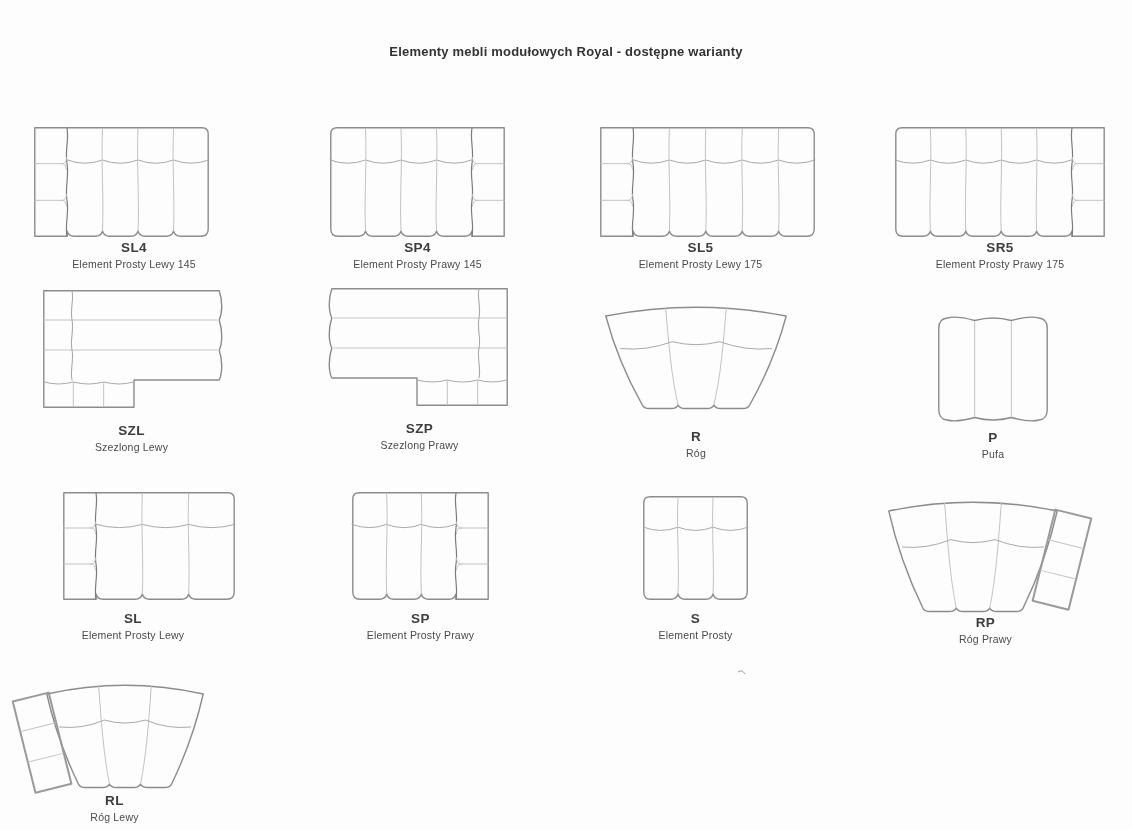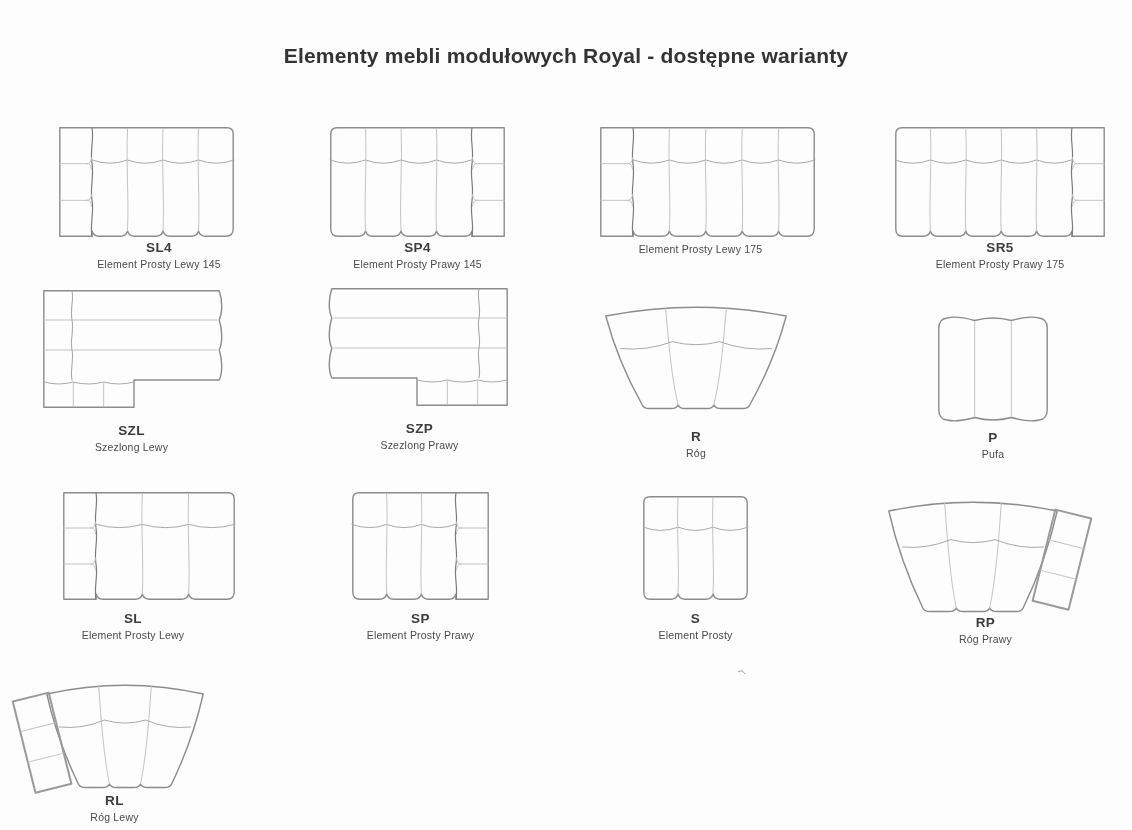--- a/index.html
+++ b/index.html
@@ -3,36 +3,36 @@
 <meta charset="utf-8">
 <style>
   html,body{margin:0;padding:0}
   body{
     width:1132px;height:830px;position:relative;overflow:hidden;
     background:#fdfdfd;
     font-family:"Liberation Sans", sans-serif;
   }
   #title{
     position:absolute;top:44px;left:0;width:1132px;text-align:center;
-    font-size:21px;font-weight:600;color:#333;letter-spacing:.2px;
+    font-size:13px;font-weight:600;color:#333;letter-spacing:.2px;
   }
   .item{position:absolute}
   .item svg{overflow:visible;display:block}
   .lbl{position:absolute;left:50%;transform:translateX(-50%);width:300px;text-align:center}
   .code{font-size:13.5px;font-weight:700;color:#3d3d3d;letter-spacing:.4px}
   .name{font-size:10.5px;color:#4a4a4a;margin-top:3px;letter-spacing:.2px}
   #stray{position:absolute;left:737px;top:669px}
 </style>
 </head>
 <body>
 
 <div id="title">Elementy mebli modułowych Royal - dostępne warianty</div>
 
 <div id="canvas">
-    <div class="item" style="left: 59px; top: 127px; width: 200px;">
+    <div class="item" style="left: 34px; top: 127px; width: 200px;">
       <svg width="175" height="110">
         <path d="M0.8,0.8 H168 Q174.2,0.8 174.2,7 V102 Q174.2,109.2 167,109.2 L146.5,109.2 Q141,109.2 139.5,104 Q138,109.2 132.5,109.2 L111,109.2 Q105.5,109.2 104,104 Q102.5,109.2 97,109.2 L75.5,109.2 Q70,109.2 68.5,104 Q67,109.2 61.5,109.2 L40,109.2 Q34.5,109.2 33,104 L33,109.2 H0.8 Z" fill="none" stroke="#8c8c8c" stroke-width="1.4" stroke-linecap="round" stroke-linejoin="round"></path>
         <path d="M33.5,33 Q50.75,39.5 68.5,33 Q86.25,39.5 104,33 Q121.75,39.5 139.5,33 Q157.25,39.5 175,33" fill="none" stroke="#a9a9a9" stroke-width="1" stroke-linecap="round" stroke-linejoin="round"></path>
         <path d="M68.5,2 C67,36.300000000000004 70,72.60000000000001 68.5,104" fill="none" stroke="#c3c3c3" stroke-width="1" stroke-linecap="round" stroke-linejoin="round"></path>
         <path d="M104,2 C102.5,36.300000000000004 105.5,72.60000000000001 104,104" fill="none" stroke="#c3c3c3" stroke-width="1" stroke-linecap="round" stroke-linejoin="round"></path>
         <path d="M139.5,2 C138,36.300000000000004 141,72.60000000000001 139.5,104" fill="none" stroke="#c3c3c3" stroke-width="1" stroke-linecap="round" stroke-linejoin="round"></path>
         <path d="M33,0.8 C35.2,13.2 30.8,22 33,36.666666666666664 C35.2,49.5 30.8,60.50000000000001 33,73.33333333333333 C35.2,85.8 30.8,96.8 33,109.2" fill="none" stroke="#7c7c7c" stroke-width="1.2" stroke-linecap="round" stroke-linejoin="round"></path>
         <path d="M0.8,36.666666666666664 H28" fill="none" stroke="#c3c3c3" stroke-width="1" stroke-linecap="round" stroke-linejoin="round"></path>
         <path d="M28,36.666666666666664 Q32.5,36.666666666666664 32.5,30.666666666666664" fill="none" stroke="#c3c3c3" stroke-width="1" stroke-linecap="round" stroke-linejoin="round"></path>
         <path d="M28,36.666666666666664 Q32.5,36.666666666666664 32.5,42.666666666666664" fill="none" stroke="#c3c3c3" stroke-width="1" stroke-linecap="round" stroke-linejoin="round"></path>
@@ -77,20 +77,21 @@
         <path d="M178.6,2 C177.1,36.300000000000004 180.1,72.60000000000001 178.6,104" fill="none" stroke="#c3c3c3" stroke-width="1" stroke-linecap="round" stroke-linejoin="round"></path>
         <path d="M33,0.8 C35.2,13.2 30.8,22 33,36.666666666666664 C35.2,49.5 30.8,60.50000000000001 33,73.33333333333333 C35.2,85.8 30.8,96.8 33,109.2" fill="none" stroke="#7c7c7c" stroke-width="1.2" stroke-linecap="round" stroke-linejoin="round"></path>
         <path d="M0.8,36.666666666666664 H28" fill="none" stroke="#c3c3c3" stroke-width="1" stroke-linecap="round" stroke-linejoin="round"></path>
         <path d="M28,36.666666666666664 Q32.5,36.666666666666664 32.5,30.666666666666664" fill="none" stroke="#c3c3c3" stroke-width="1" stroke-linecap="round" stroke-linejoin="round"></path>
         <path d="M28,36.666666666666664 Q32.5,36.666666666666664 32.5,42.666666666666664" fill="none" stroke="#c3c3c3" stroke-width="1" stroke-linecap="round" stroke-linejoin="round"></path>
         <path d="M0.8,73.33333333333333 H28" fill="none" stroke="#c3c3c3" stroke-width="1" stroke-linecap="round" stroke-linejoin="round"></path>
         <path d="M28,73.33333333333333 Q32.5,73.33333333333333 32.5,67.33333333333333" fill="none" stroke="#c3c3c3" stroke-width="1" stroke-linecap="round" stroke-linejoin="round"></path>
         <path d="M28,73.33333333333333 Q32.5,73.33333333333333 32.5,79.33333333333333" fill="none" stroke="#c3c3c3" stroke-width="1" stroke-linecap="round" stroke-linejoin="round"></path>
       </svg>
       <div class="lbl" style="top: 113px; margin-left: -7px;">
+        <div class="code">SL5</div>
         <div class="name">Element Prosty Lewy 175</div>
       </div>
     </div>
     <div class="item" style="left: 895px; top: 127px; width: 210px;">
       <svg width="210" height="110">
         <g transform="translate(210 0) scale(-1 1)">
           <path d="M0.8,0.8 H203 Q209.2,0.8 209.2,7 V102 Q209.2,109.2 202,109.2 L181.6,109.2 Q176.1,109.2 174.6,104 Q173.1,109.2 167.6,109.2 L146.2,109.2 Q140.7,109.2 139.2,104 Q137.7,109.2 132.2,109.2 L110.8,109.2 Q105.3,109.2 103.8,104 Q102.3,109.2 96.8,109.2 L75.4,109.2 Q69.9,109.2 68.4,104 Q66.9,109.2 61.400000000000006,109.2 L40,109.2 Q34.5,109.2 33,104 L33,109.2 H0.8 Z" fill="none" stroke="#8c8c8c" stroke-width="1.4" stroke-linecap="round" stroke-linejoin="round"></path>
           <path d="M33.5,33 Q50.7,39.5 68.4,33 Q86.10000000000001,39.5 103.8,33 Q121.5,39.5 139.2,33 Q156.89999999999998,39.5 174.6,33 Q192.29999999999998,39.5 210,33" fill="none" stroke="#a9a9a9" stroke-width="1" stroke-linecap="round" stroke-linejoin="round"></path>
           <path d="M68.4,2 C66.9,36.300000000000004 69.9,72.60000000000001 68.4,104" fill="none" stroke="#c3c3c3" stroke-width="1" stroke-linecap="round" stroke-linejoin="round"></path>
           <path d="M103.8,2 C102.3,36.300000000000004 105.3,72.60000000000001 103.8,104" fill="none" stroke="#c3c3c3" stroke-width="1" stroke-linecap="round" stroke-linejoin="round"></path>

